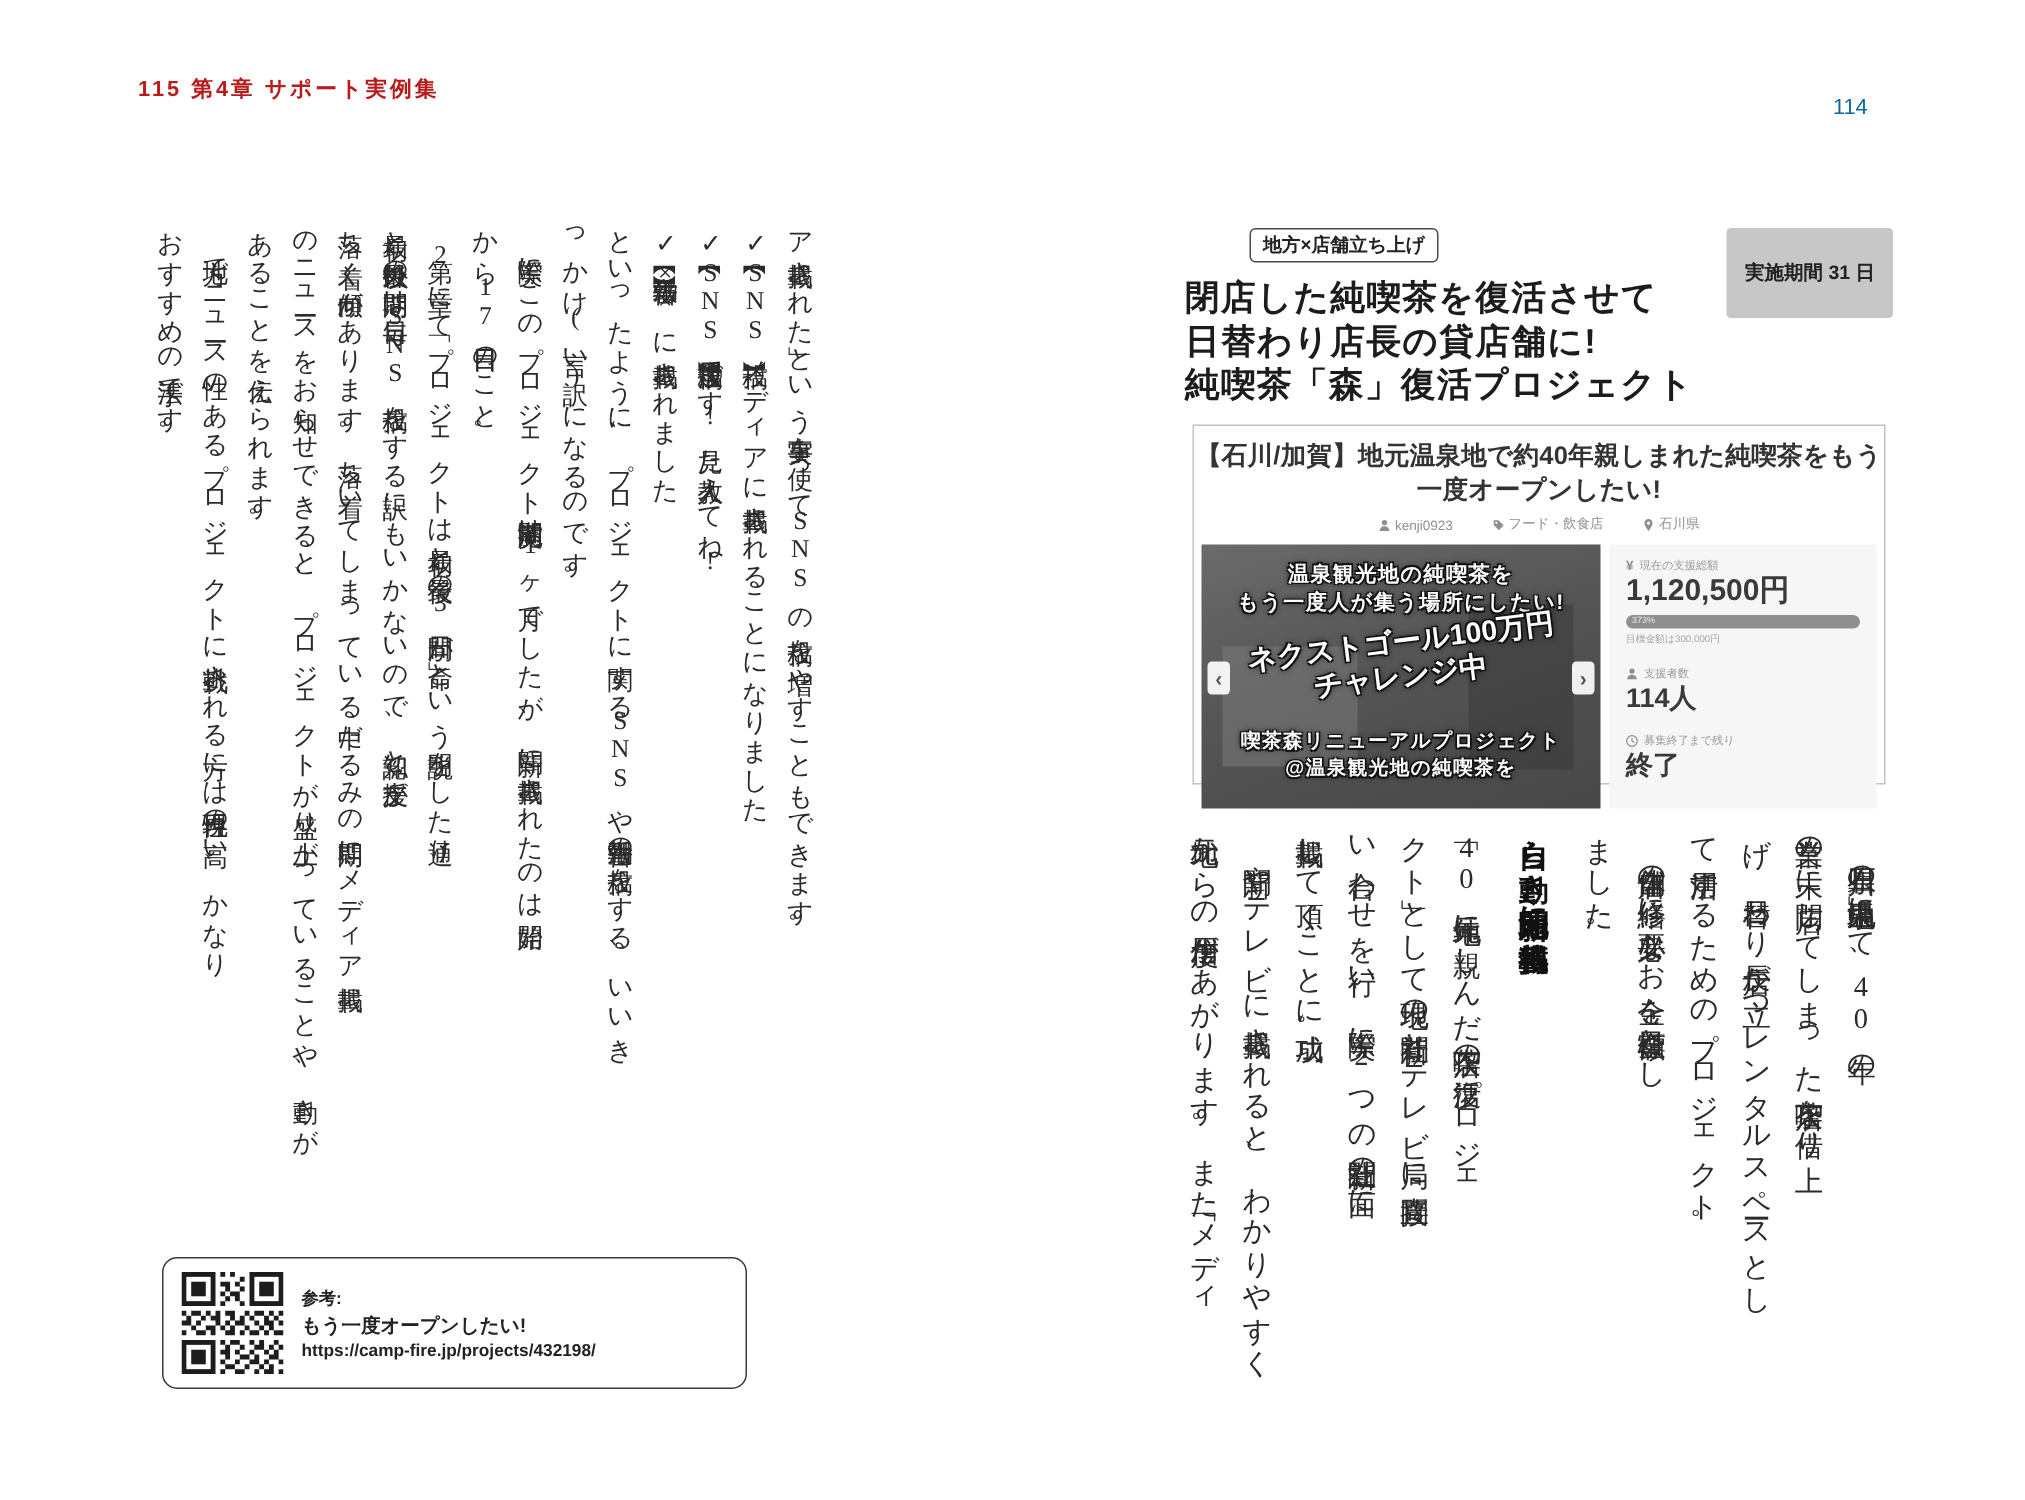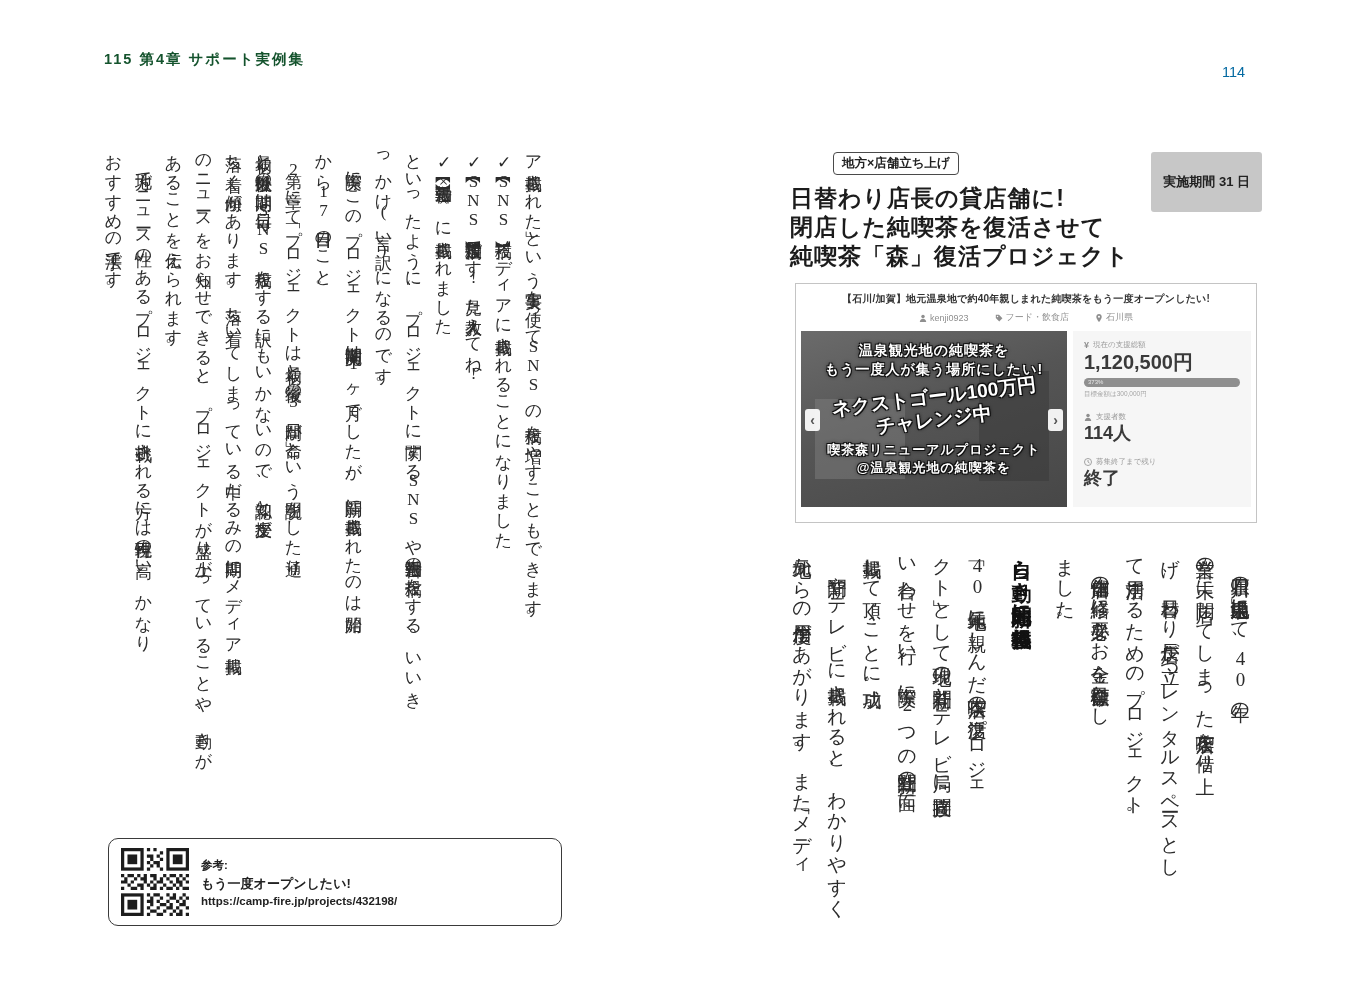--- a/index.html
+++ b/index.html
@@ -5,22 +5,22 @@
   html,body{margin:0;padding:0;}
   body{
     width:1350px;height:1000px;position:relative;overflow:hidden;
     background:#ffffff;color:#262626;
     font-family:"Liberation Sans", sans-serif;
   }
   .abs{position:absolute;}
 
   
   .running-head{
-    top:50px;left:104px;font-size:14.5px;font-weight:bold;
-    letter-spacing:2px;color:#14532d;
+    top:50px;left:92px;font-size:14.5px;font-weight:bold;
+    letter-spacing:2px;color:#b91c1c;
   }
   .page-num-right{top:64px;left:1222px;font-size:14.5px;font-weight:normal;color:#0369a1;}
 
   
   .vbody{
     writing-mode:vertical-rl;text-orientation:upright;
     font-family:"Liberation Serif", serif;color:#2b2b2b;
   }
   .vbody p{margin:0;padding:0;white-space:nowrap;}
   .vleft{top:143px;right:802px;width:456px;height:678px;font-size:17px;}
@@ -48,21 +48,21 @@
   .main-title div{
     font-size:23px;font-weight:bold;color:#1c1c1c;line-height:29px;letter-spacing:1px;
   }
 
   
   .card{
     top:283px;left:795px;width:462px;height:240px;background:#fff;
     border:1px solid #c4c4c4;box-sizing:border-box;
   }
   .card-title{
-    margin-top:8px;text-align:center;font-size:10px;font-weight:bold;color:#333;
+    margin-top:8px;text-align:center;font-size:17px;font-weight:bold;color:#333;
     letter-spacing:0.2px;
   }
   .card-meta{
     margin-top:5px;display:flex;justify-content:center;align-items:center;gap:26px;
     font-size:9px;color:#8f8f8f;
   }
   .meta-item{display:flex;align-items:center;gap:3px;}
   .card-content{display:flex;margin-top:7px;padding:0 5px;gap:6px;}
   .photo{
     position:relative;width:266px;height:176px;flex:0 0 auto;
@@ -72,21 +72,21 @@
   .photo .hint1{position:absolute;left:14px;top:68px;width:90px;height:80px;background:#7d7d7d;opacity:.5;}
   .photo .hint2{position:absolute;right:18px;top:40px;width:70px;height:110px;background:#383838;opacity:.5;}
   .photo-lines{position:relative;z-index:2;padding-top:10px;}
   .photo-lines div{
     font-weight:bold;
     text-shadow:1px 1px 0 #111,-1px 1px 0 #111,1px -1px 0 #111,-1px -1px 0 #111,0 0 4px #000;
   }
   .pl-0,.pl-1{font-size:14px;line-height:19px;letter-spacing:1px;}
   .pl-2{font-size:19px;line-height:24px;transform:rotate(-7deg);margin-top:6px;}
   .pl-3{font-size:19px;line-height:22px;transform:rotate(-7deg);}
-  .pl-4{font-size:13px;line-height:18px;margin-top:10px;letter-spacing:1px;}
+  .pl-4{font-size:13px;line-height:18px;margin-top:22px;letter-spacing:1px;}
   .pl-5{font-size:13px;line-height:17px;letter-spacing:1px;}
   .carousel-arrow{
     position:absolute;top:78px;z-index:3;width:15px;height:22px;border-radius:3px;
     background:rgba(255,255,255,.92);color:#555;font-size:14px;font-weight:bold;
     display:flex;align-items:center;justify-content:center;
   }
   .arrow-left{left:4px;} .arrow-right{right:4px;}
 
   .stats{
     flex:1 1 auto;background:#f6f6f6;padding:9px 11px;box-sizing:border-box;height:176px;
@@ -101,21 +101,21 @@
     position:relative;overflow:hidden;
   }
   .progress-label{
     position:absolute;left:4px;top:1px;font-size:6px;color:#e8e8e8;line-height:7px;
   }
   .goal-note{margin-top:3px;font-size:6.5px;color:#a5a5a5;}
   .stat-gap{margin-top:13px;}
 
   
   .ref-box{
-    top:838px;left:108px;width:454px;height:88px;border:1.5px solid #3a3a3a;
+    top:838px;left:108px;width:390px;height:88px;border:1.5px solid #3a3a3a;
     border-radius:10px;background:#fff;box-sizing:border-box;
     display:flex;align-items:center;padding:8px 12px;gap:12px;
   }
   .qr{flex:0 0 auto;width:68px;height:68px;}
   .ref-text{font-weight:bold;color:#222;}
   .ref-label{font-size:11.5px;margin-bottom:2px;}
   .ref-line{font-size:13px;line-height:17px;}
   .ref-url{font-size:11.5px;margin-top:3px;font-family:"Liberation Sans", sans-serif;}
 
   .icon-svg{display:inline-block;vertical-align:middle;}
@@ -123,22 +123,22 @@
 </head>
 <body>
 
 <div class="abs running-head">115 第4章 サポート実例集</div>
 <div class="abs page-num-right">114</div>
 
 <div class="abs category-tag">地方×店舗立ち上げ</div>
 <div class="abs duration-badge">実施期間 31 日</div>
 
 <div class="abs main-title">
+  <div>閉店した純喫茶を復活させて</div>
   <div>日替わり店長の貸店舗に!</div>
-  <div>閉店した純喫茶を復活させて</div>
   <div>純喫茶「森」復活プロジェクト</div>
 </div>
 
 <div class="abs card">
   <div class="card-title">【石川/加賀】地元温泉地で約40年親しまれた純喫茶をもう一度オープンしたい!</div>
 
   <div class="card-meta">
     <span class="meta-item">
       <svg class="icon-svg" width="8" height="8" viewBox="0 0 10 10">
           <circle cx="5" cy="3" r="2.2" fill="#8f8f8f"></circle>

